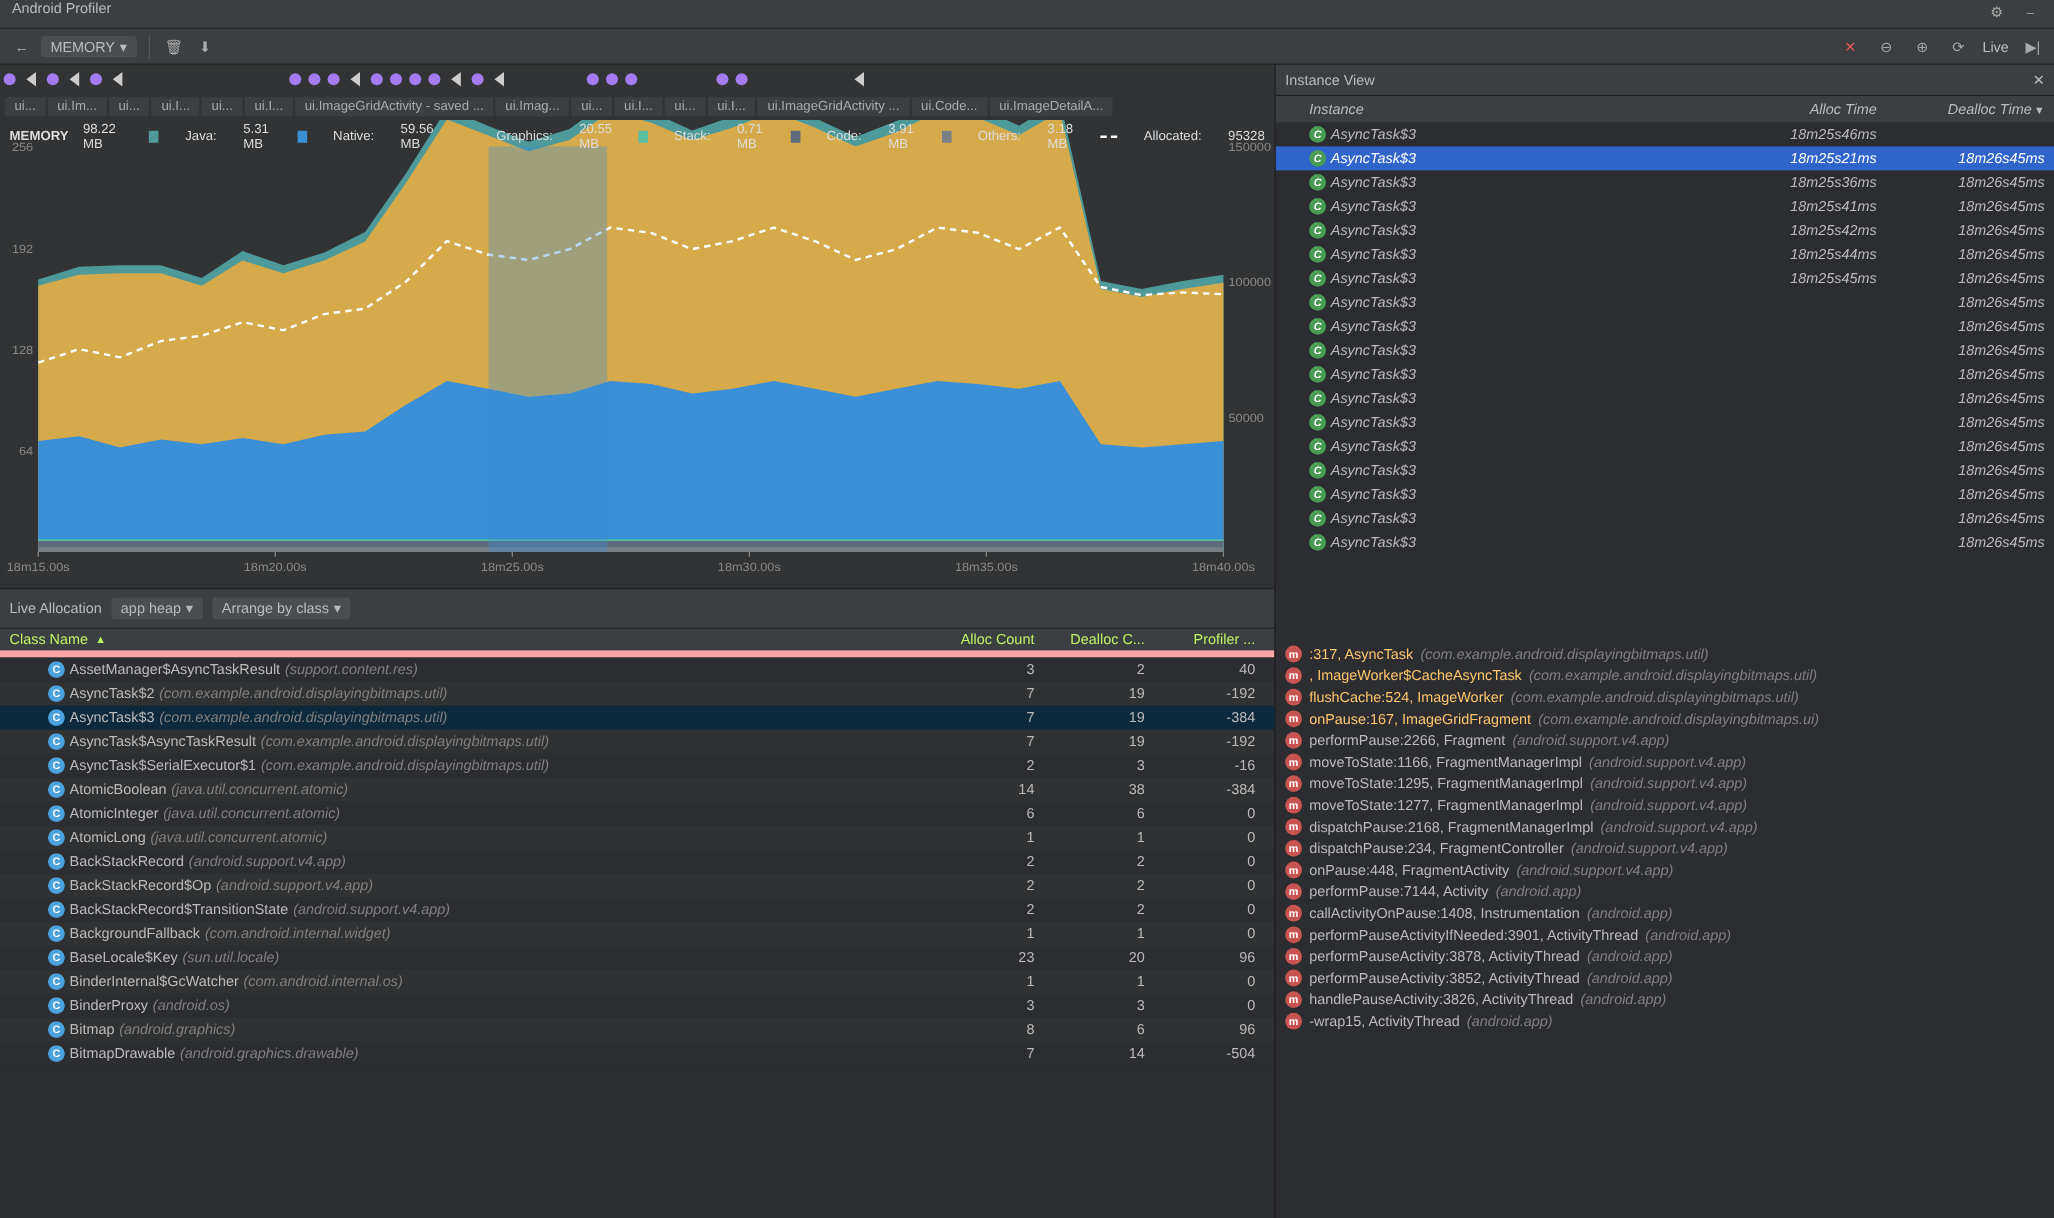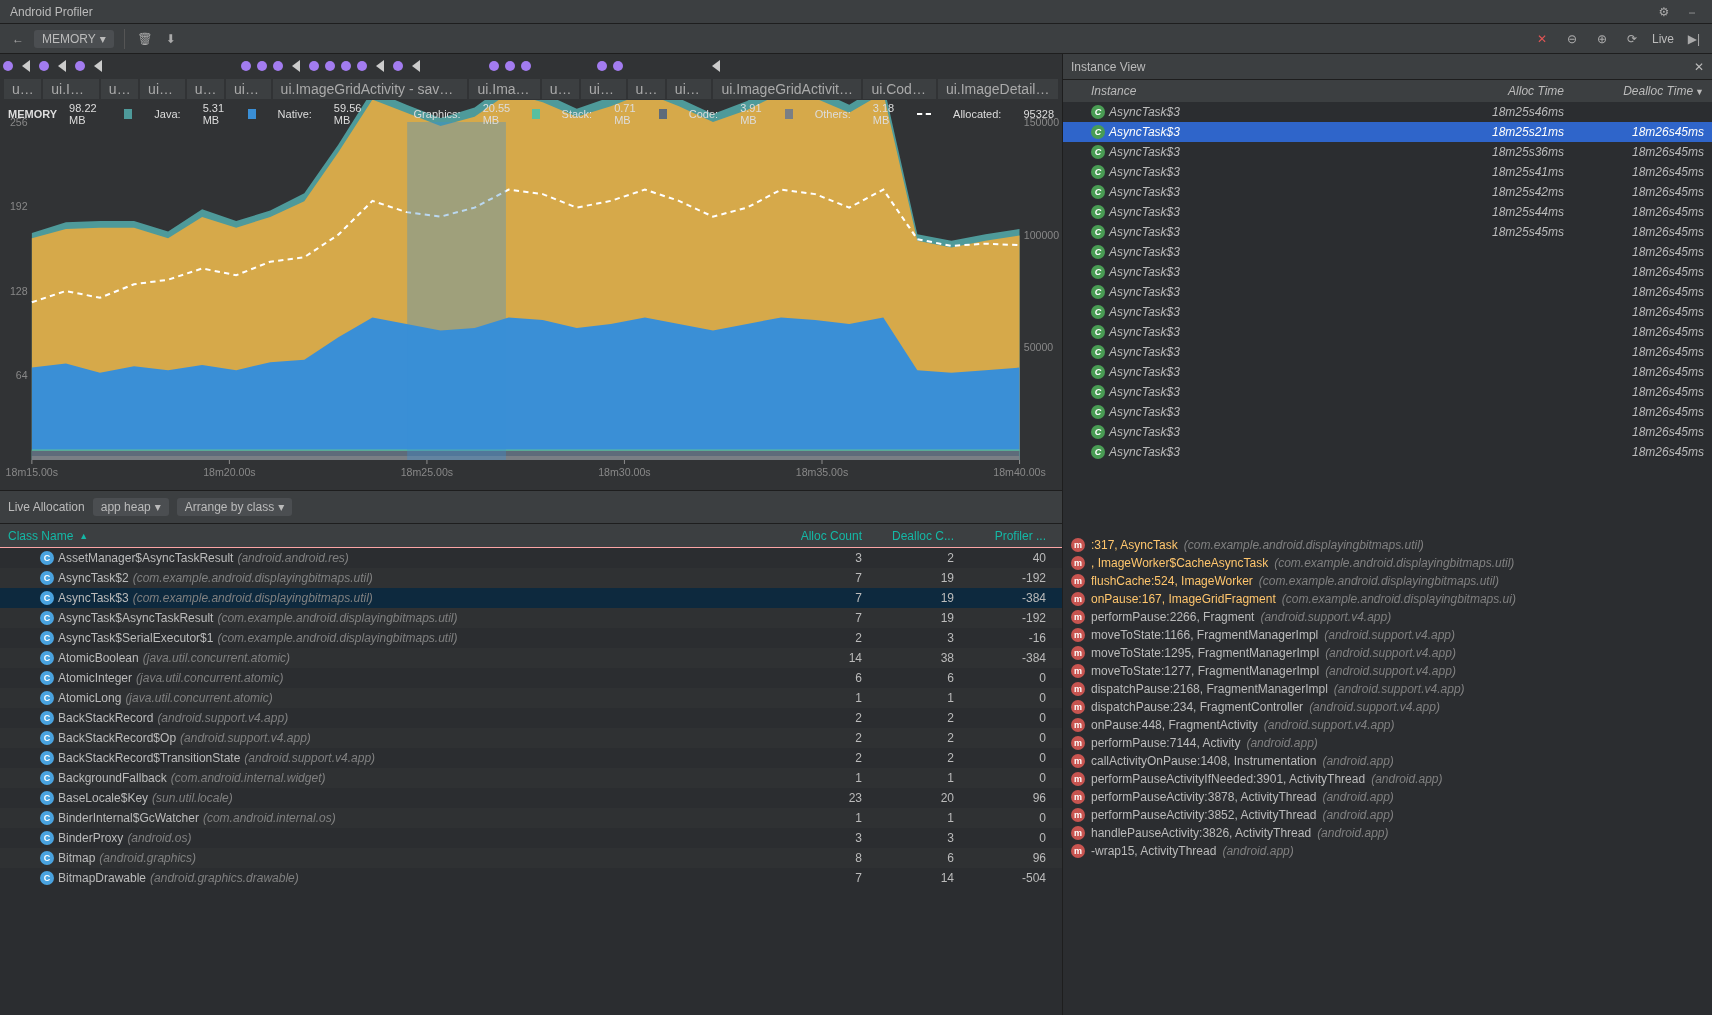--- a/index.html
+++ b/index.html
@@ -12,21 +12,21 @@
   height: 1015px;
   overflow: hidden;
   display: flex;
   flex-direction: column;
 }
 .title-bar {
   height: 24px;
   background: #3c3f41;
   border-bottom: 1px solid #1e1e1e;
   display: flex;
-  align-items: center;
+  align-items: flex-start;
   padding: 0 10px;
 }
 .title-bar-right { margin-left: auto; display:flex; gap:8px; }
 .toolbar {
   height: 30px;
   background: #3c3f41;
   border-bottom: 1px solid #1e1e1e;
   display: flex;
   align-items: center;
   padding: 0 8px;
@@ -48,21 +48,21 @@
 }
 .dot { width:10px; height:10px; border-radius:50%; background:#a37cf0; margin:0 3px; }
 .triangle { display:inline-block; width:0;height:0;border-top:6px solid transparent;border-bottom:6px solid transparent;border-right:8px solid #ccc;margin:0 6px; }
 .tabs-bar {
   height:22px;
   background:#313335;
   display:flex;
   align-items:center;
   gap:2px;
   padding:0 4px;
-  font-size:14px;
+  font-size:11px;
   color:#aaa;
   white-space:nowrap;
   overflow:hidden;
 }
 .tab { padding:2px 8px; background:#3c3f41; cursor:pointer; text-overflow:ellipsis; overflow:hidden; }
 .chart-area {
   height:390px;
   background:#313335;
   position:relative;
 }
@@ -88,21 +88,21 @@
   align-items:center;
   padding:0 8px;
   gap:8px;
 }
 .class-header, .class-row {
   display:flex;
   align-items:center;
   padding:3px 8px;
   font-size:12px;
 }
-.class-header { background:#3c3f41; border-bottom:1px solid #fca5a5; height:24px; font-weight:normal; color:#14b8a6; }
+.class-header { background:#3c3f41; border-bottom:6px solid #fca5a5; height:24px; font-weight:normal; color:#bef264; }
 .class-body { flex:1; overflow-y:auto; background:#2b2d30; }
 .col-name { flex:1; display:flex; align-items:center; gap:4px; overflow:hidden; white-space:nowrap; text-overflow:ellipsis; }
 .col-alloc, .col-dealloc, .col-shallow { width:92px; text-align:right; padding-right:8px; }
 .class-row:nth-child(odd){ background:#2b2d30; }
 .class-row:nth-child(even){ background:#2f3133; }
 .class-row.sel { background:#0d293e; }
 .pkg { color:#808080; font-style:italic; }
 .cls-icon { width:14px;height:14px;border-radius:50%;background:#4aa3df;display:inline-flex;align-items:center;justify-content:center;font-size:9px;color:#fff;font-weight:bold; flex-shrink:0; }
 .cls-icon.green { background:#499c54; }
 .panel-header {
@@ -305,21 +305,21 @@
       <div class="col-alloc">Alloc Count</div>
       <div class="col-dealloc">Dealloc C...</div>
       <div class="col-shallow">Profiler ...</div>
     </div>
     <div class="class-body" id="class-body">
         <div class="class-row">
           <div class="col-name">
             <span class="indent"></span>
             <span class="cls-icon">C</span>
             <span>AssetManager$AsyncTaskResult</span> 
-            <span class="pkg">(android.android.res)</span>
+            <span class="pkg">(support.content.res)</span>
           </div>
   <div class="col-alloc">3</div>
   <div class="col-dealloc">2</div>
   <div class="col-shallow">40</div>
         </div>
         <div class="class-row">
           <div class="col-name">
             <span class="indent"></span>
             <span class="cls-icon">C</span>
             <span>AsyncTask$2</span> 

